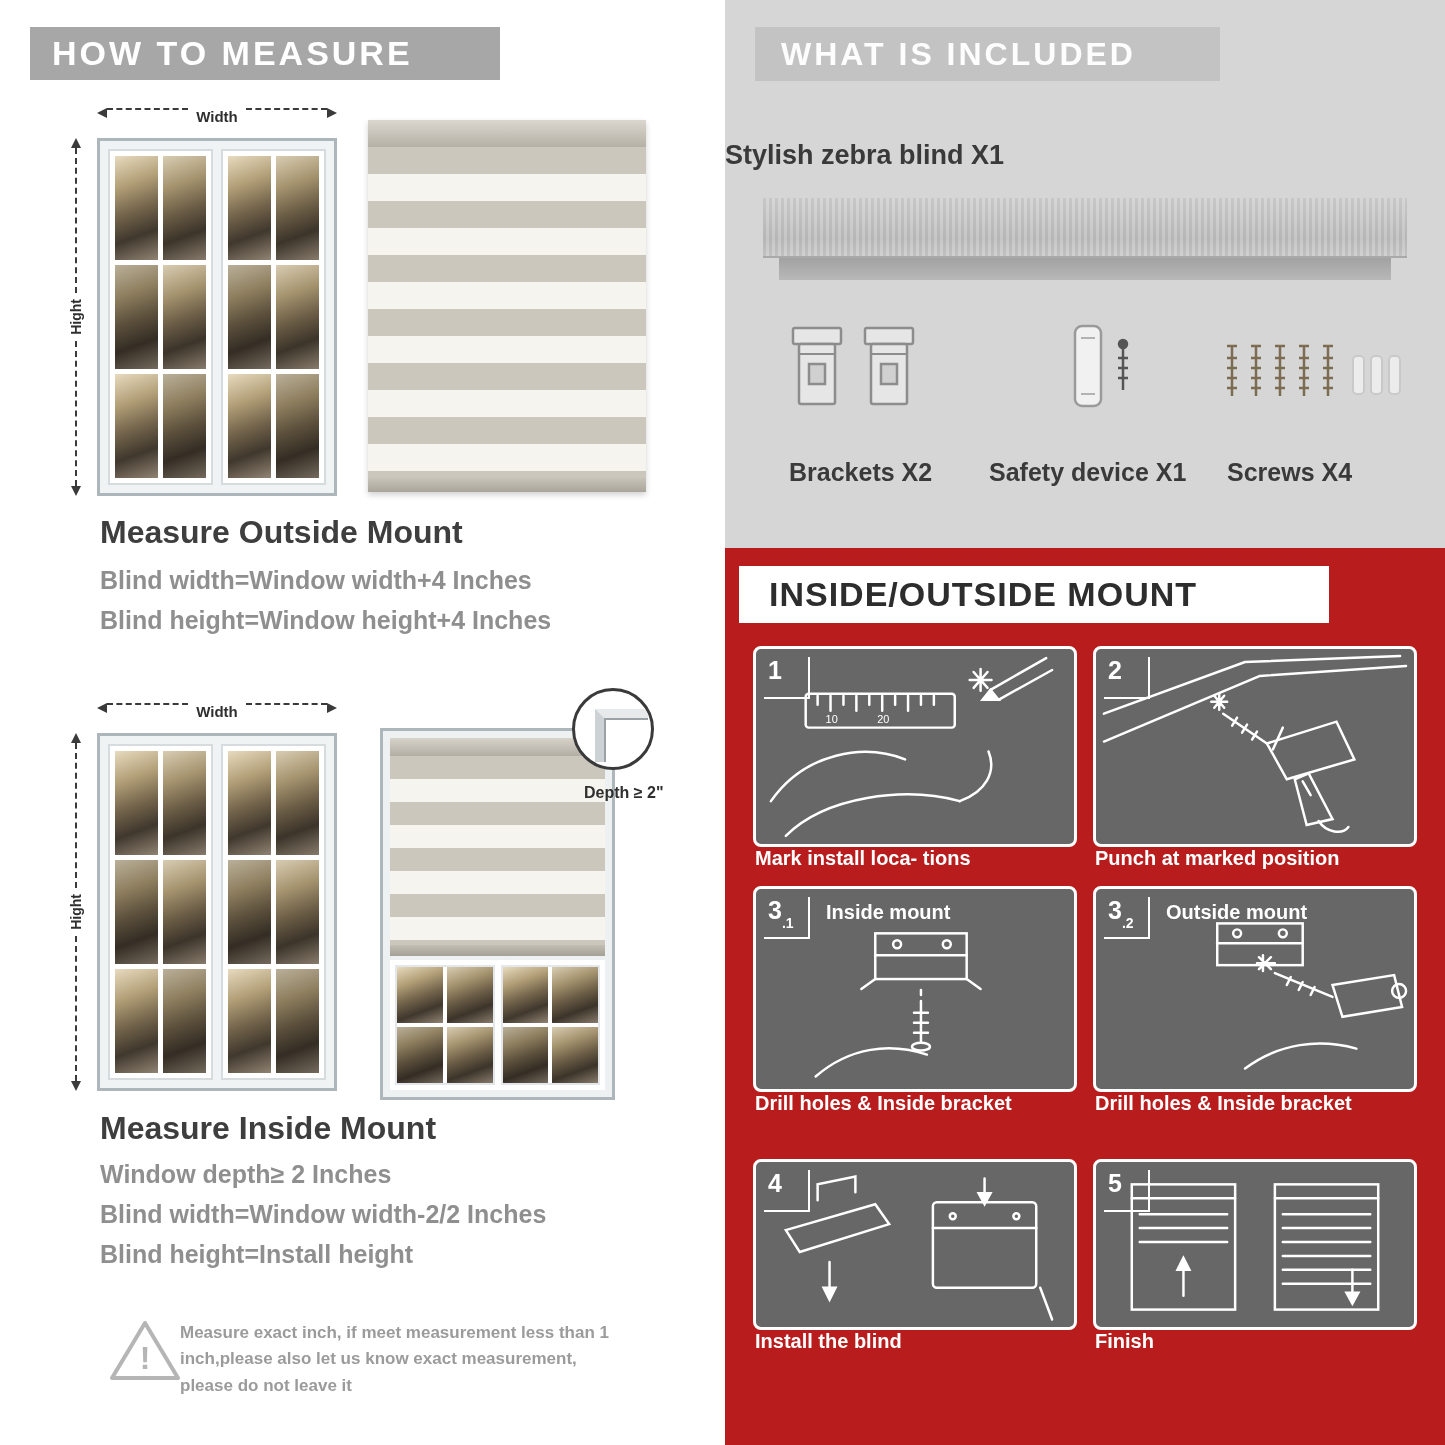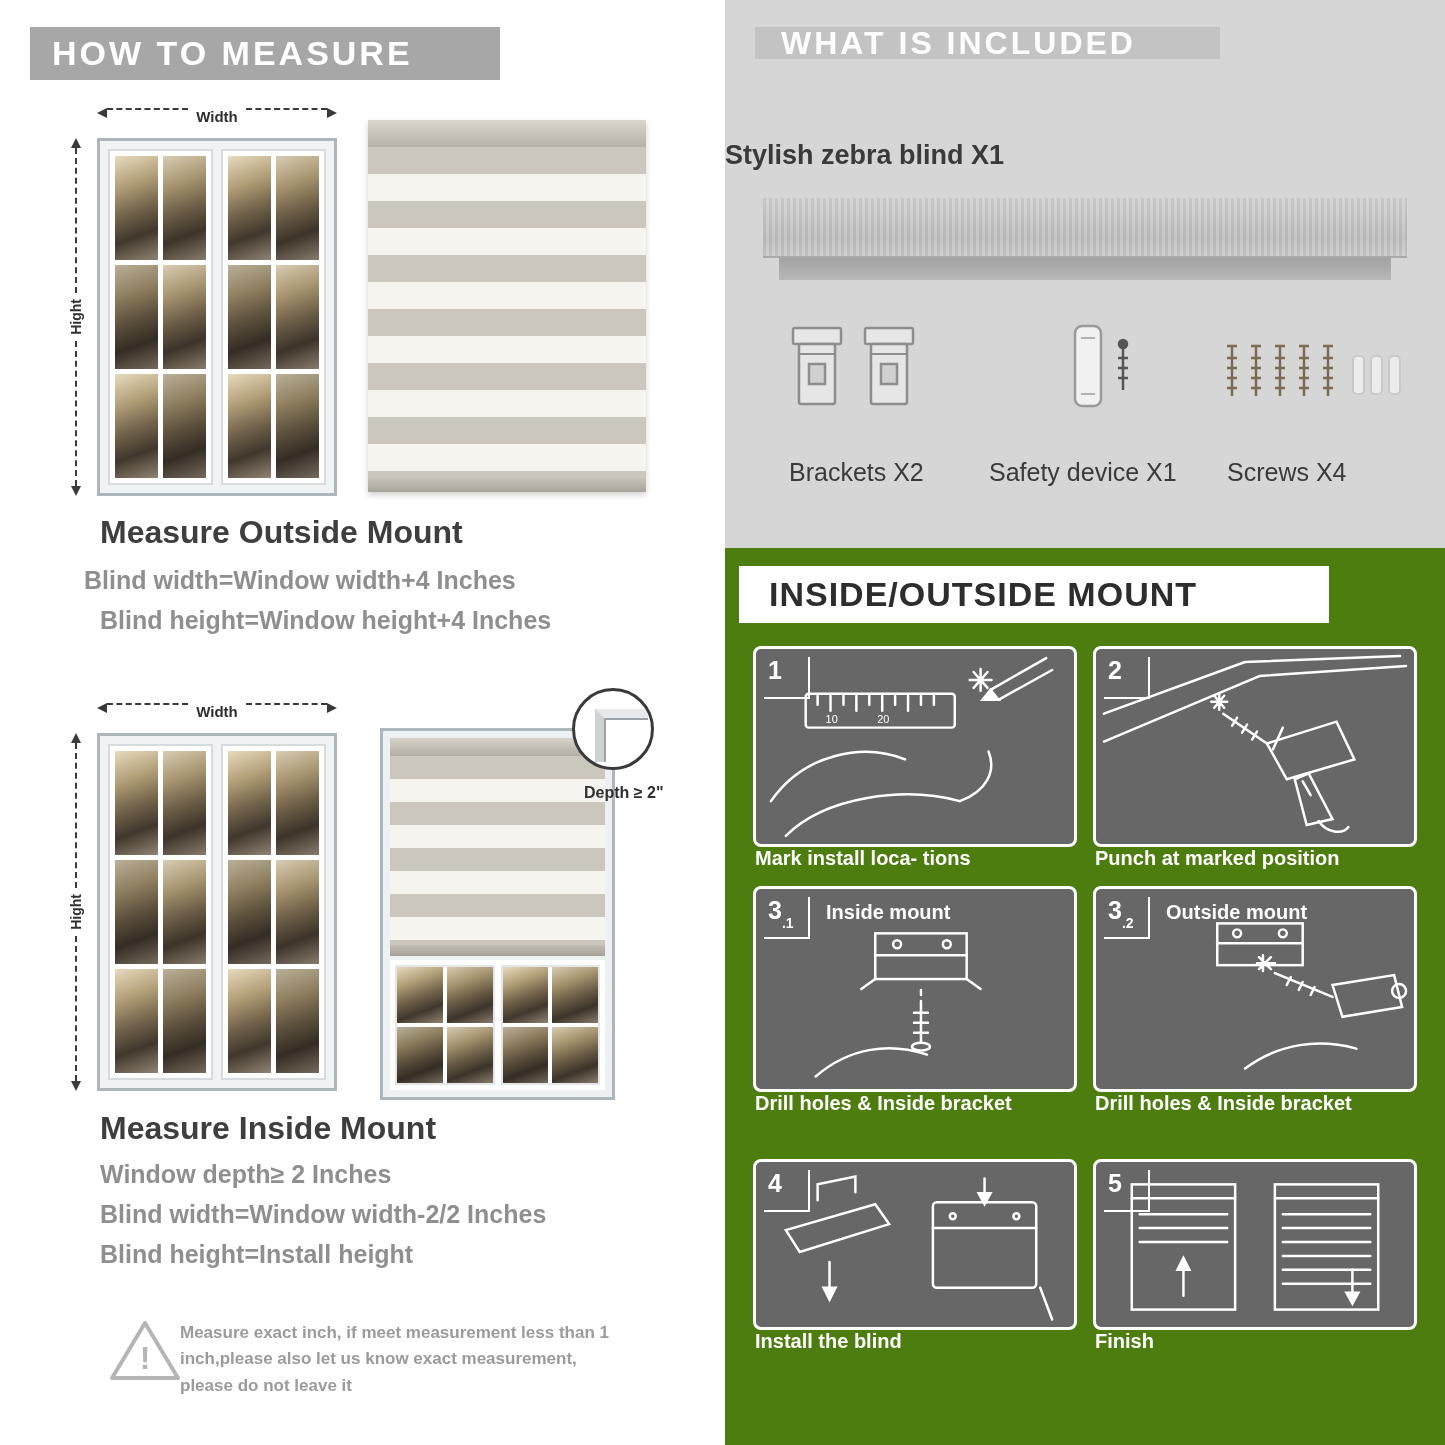--- a/index.html
+++ b/index.html
@@ -52,33 +52,33 @@
   
   .callout{position:absolute;width:76px;height:76px;border:3px solid #3a3a3a;border-radius:50%;background:#fff;overflow:hidden}
   .callout .corner{position:absolute;left:20px;top:18px;width:44px;height:44px;
       border-left:9px solid #cdd2d5;border-top:9px solid #e7e9ea;box-shadow:inset 2px 2px 0 #9aa2a7}
   .depth-label{position:absolute;font-size:16px;font-weight:bold;color:#2f2f2f;white-space:nowrap}
 
   .warn-text{position:absolute;width:450px;color:#9b9b9b;font-size:17px;font-weight:bold;line-height:1.55}
 
   
   .included{position:absolute;left:725px;top:0;width:720px;height:548px;background:#d6d6d6}
-  .inc-header{position:absolute;left:30px;top:27px;width:465px;height:32px;background:#c3c3c3;color:#fdfdfd;
+  .inc-header{position:absolute;left:30px;top:27px;width:465px;height:54px;background:#c3c3c3;color:#fdfdfd;
       font-size:32px;font-weight:bold;letter-spacing:3px;display:flex;align-items:center;padding-left:26px;box-sizing:border-box}
   .product-label{position:absolute;left:0;top:140px;width:100%;text-align:left;color:#3a3a3a;font-size:27px;font-weight:bold}
   .headrail{position:absolute;left:38px;top:198px;width:644px;height:58px;
       background:repeating-linear-gradient(90deg,rgba(120,120,120,.10) 0 3px,rgba(255,255,255,.14) 3px 6px),
                  linear-gradient(180deg,#d0d0d0,#bdbdbd 70%,#c9c9c9);
       border-bottom:2px solid #a9a9a9}
   .headrail-under{position:absolute;left:54px;top:258px;width:612px;height:22px;
       background:linear-gradient(180deg,#a2a2a2,#b8b8b8)}
-  .inc-label{position:absolute;color:#3a3a3a;font-size:25px;font-weight:normal;white-space:nowrap}
-
-  
-  .mount{position:absolute;left:725px;top:548px;width:720px;height:897px;background:#4d7c0f}
+  .inc-label{position:absolute;color:#3a3a3a;font-size:25px;font-weight:bold;white-space:nowrap}
+
+  
+  .mount{position:absolute;left:725px;top:548px;width:720px;height:897px;background:#b91c1c}
   .m-header{position:absolute;left:14px;top:18px;width:590px;height:57px;background:#ffffff;color:#2d2d2d;
       font-size:34px;font-weight:bold;letter-spacing:1px;display:flex;align-items:center;padding-left:30px;box-sizing:border-box}
   .steps{position:absolute;left:28px;top:98px;width:664px}
   .srow{display:flex;gap:16px}
   .srow.r1{margin-bottom:16px}
   .srow.r2{margin-bottom:44px}
   .step{flex:1;display:flex;flex-direction:column}
   .panel{position:relative;border:3px solid #fff;border-radius:8px;background:#676767;overflow:hidden}
   .panel.h1{height:195px}.panel.h2{height:200px}.panel.h3{height:165px}
   .num{position:absolute;top:8px;left:8px;min-width:30px;height:36px;display:flex;align-items:flex-start;
@@ -128,21 +128,21 @@
         <div class="pane"></div>
     </div>
   </div>
   <div class="blind" style="left:368px;top:120px;width:278px;height:372px">
     <div class="cassette"></div>
     <div class="stripes"></div>
     <div class="bottomrail"></div>
   </div>
 
   <div class="section-title" style="left:100px;top:514px">Measure Outside Mount</div>
-  <div class="gray-line" style="left:84px;top:566px">Blind width=Window width+4 Inches</div>
+  <div class="gray-line" style="left:100px;top:566px">Blind width=Window width+4 Inches</div>
   <div class="gray-line" style="left:100px;top:606px">Blind height=Window height+4 Inches</div>
 
   <div class="harrow" style="left:97px;top:703px;width:240px">
     <span class="tri l"></span>
       <span class="dash"></span>
     <span class="alabel">Width</span>
     <span class="dash"></span>
       <span class="tri r"></span>
   </div>
   <div class="varrow" style="left:68px;top:733px;height:358px">

